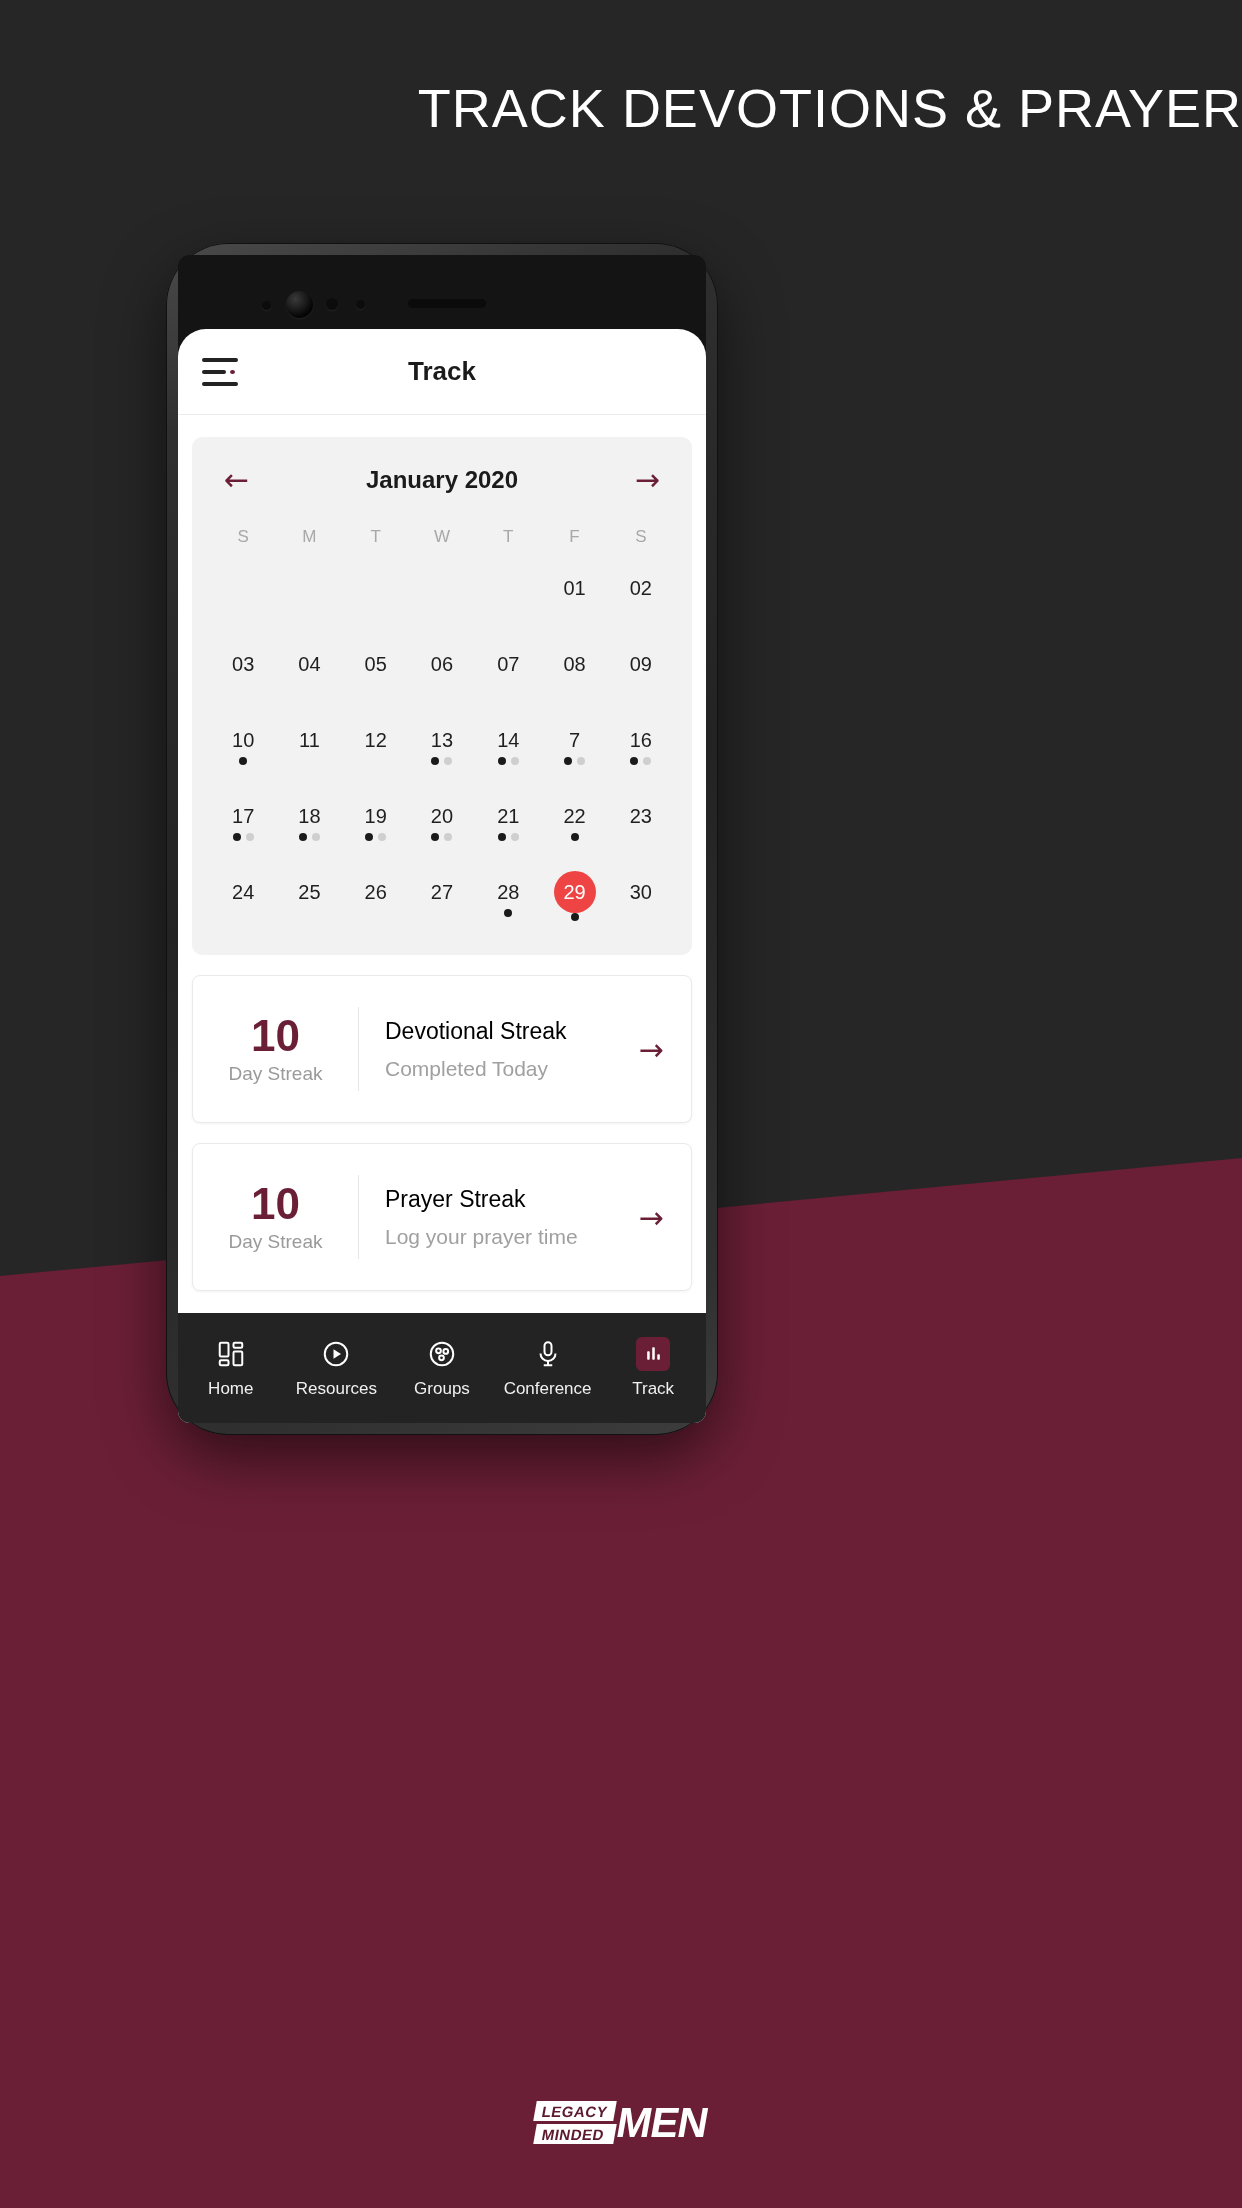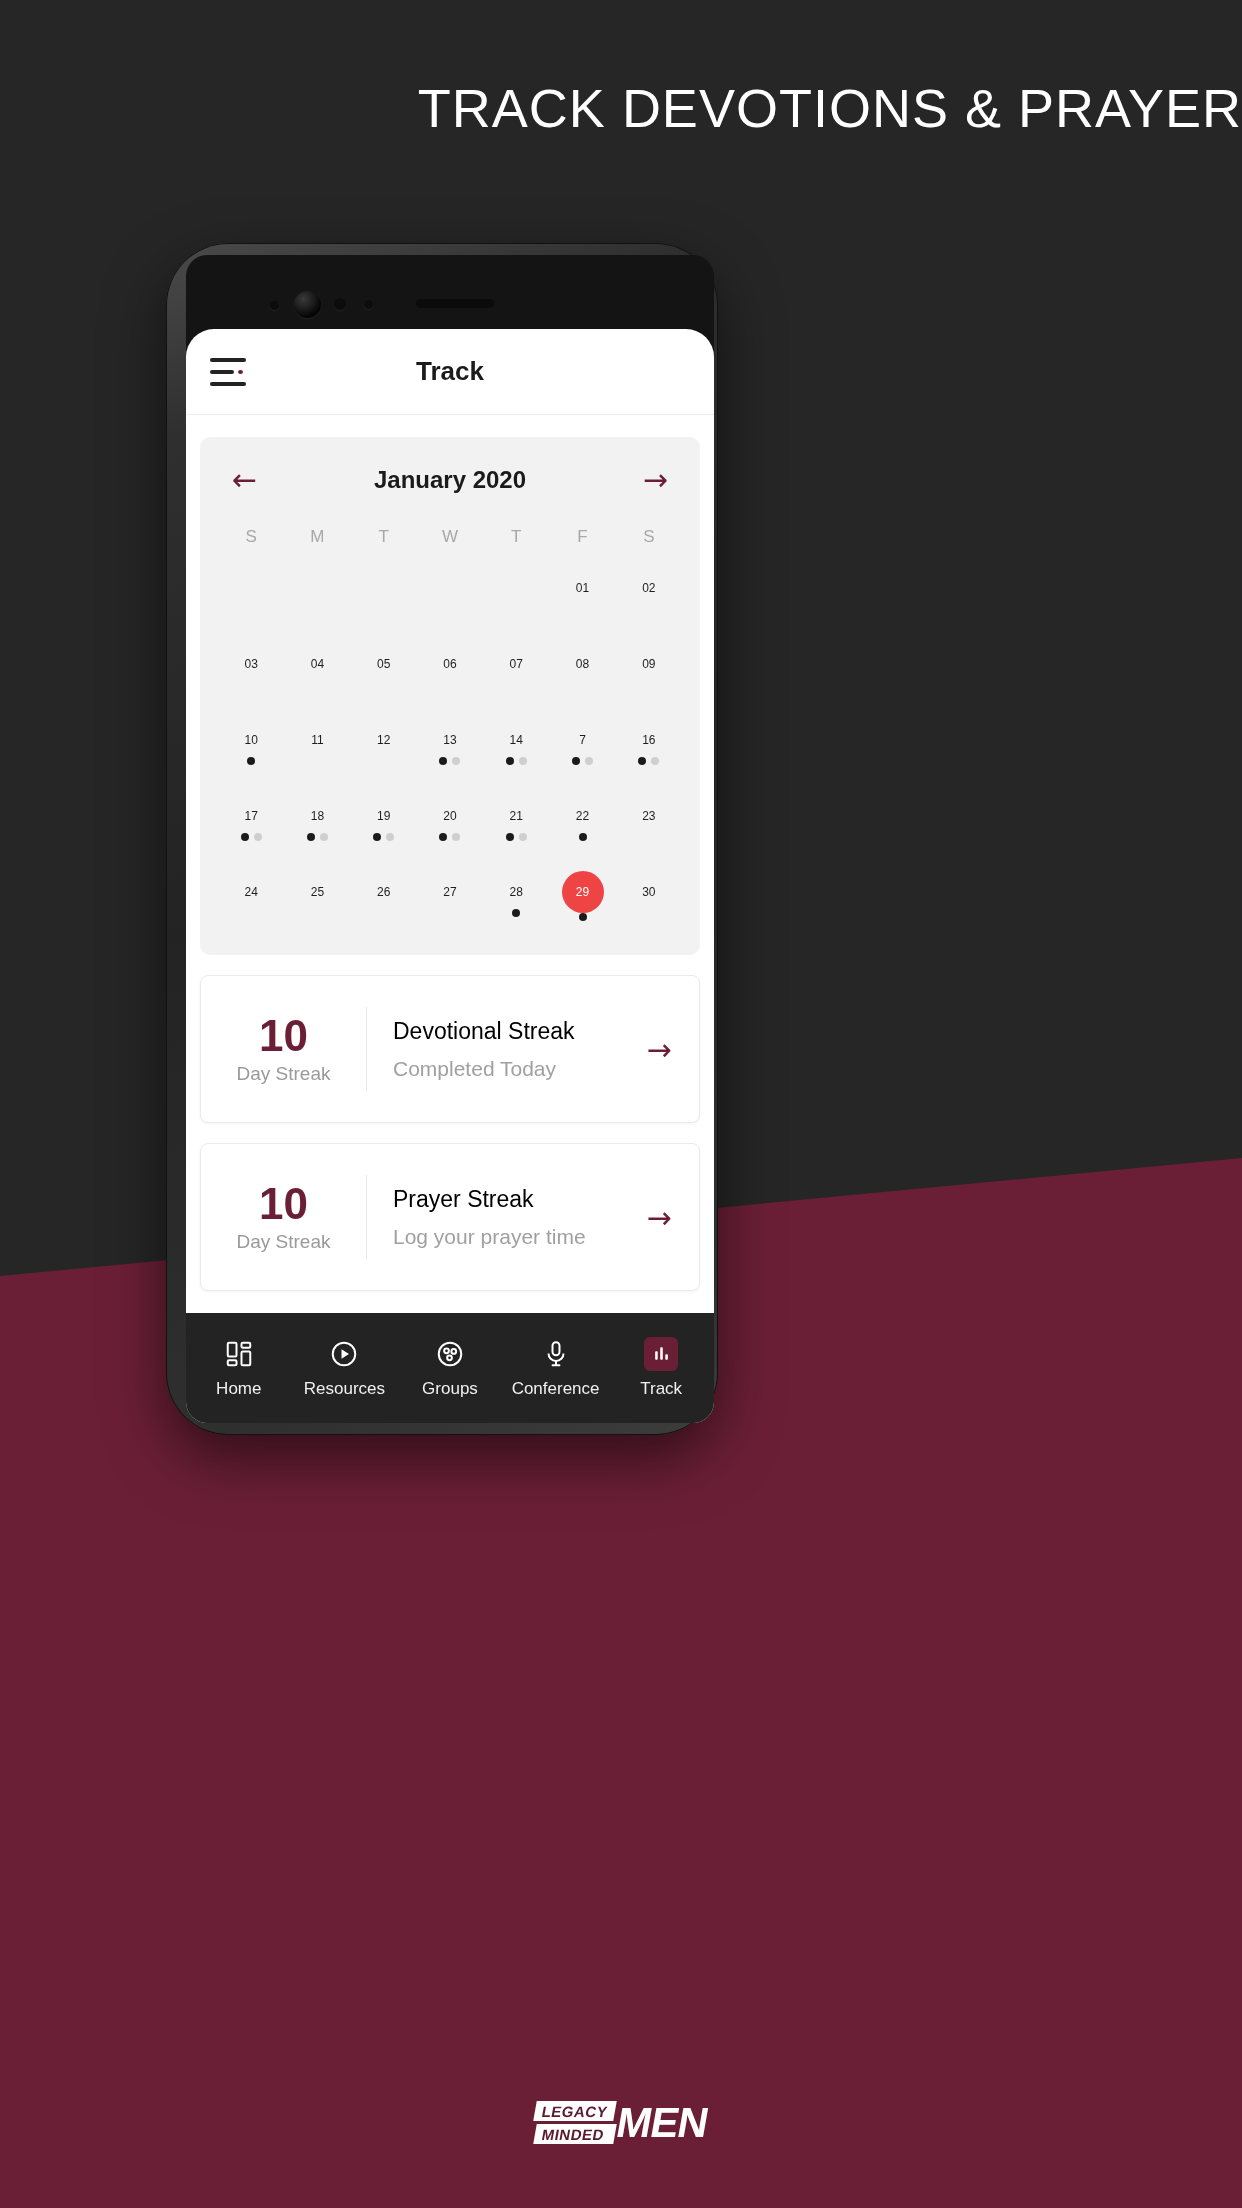--- a/index.html
+++ b/index.html
@@ -39,24 +39,23 @@
     left:166px; top:243px;
     width:552px; height:1192px;
     border-radius:62px;
     background:linear-gradient(160deg,#4a4a4a 0%,#2f2f2f 14%,#232323 50%,#303030 88%,#3d3d3d 100%);
     box-shadow:0 24px 60px rgba(0,0,0,.55), 0 0 0 1px #111 inset;
     padding:12px;
   }
   #phone-inner {
     position:relative;
     width:100%; height:100%;
-    border-radius:21px;
+    border-radius:12px;
     background:#141414;
     overflow:hidden;
-    margin-left:8px;
   }
   
   .side-btn {
     position:absolute; left:-4px; width:6px;
     background:linear-gradient(90deg,#6b6b6b,#3a3a3a);
     border-radius:3px 0 0 3px;
   }
   #btn-a { top:205px; height:118px; }
   #btn-b { top:446px; height:72px; }
   #btn-c { top:535px; height:70px; }
@@ -123,21 +122,21 @@
   }
   #cal-title { font-size:24px; font-weight:700; color:#1b1b1b;text-align:right; }
 
   #dow-row { display:flex; padding:26px 8px 6px 8px; }
   #dow-row div { flex:1; text-align:center; font-size:17px; color:#a8a8a8; }
 
   .week { display:flex; padding:0 8px; }
   .day {
     flex:1; text-align:center; position:relative;
     height:76px; padding-top:14px;
-    font-size:12px; color:#1f1f1f; cursor:pointer;
+    font-size:20px; color:#1f1f1f; cursor:pointer;
   }
   .day .num {
     display:inline-block; min-width:42px; height:42px; line-height:42px;
     border-radius:50%;
   }
   .day.selected .num { background:#ef4444; color:#fff; font-weight:400; }
   .dots {
     position:absolute; left:0; right:0; top:52px;
     display:flex; justify-content:center; gap:5px;
   }

